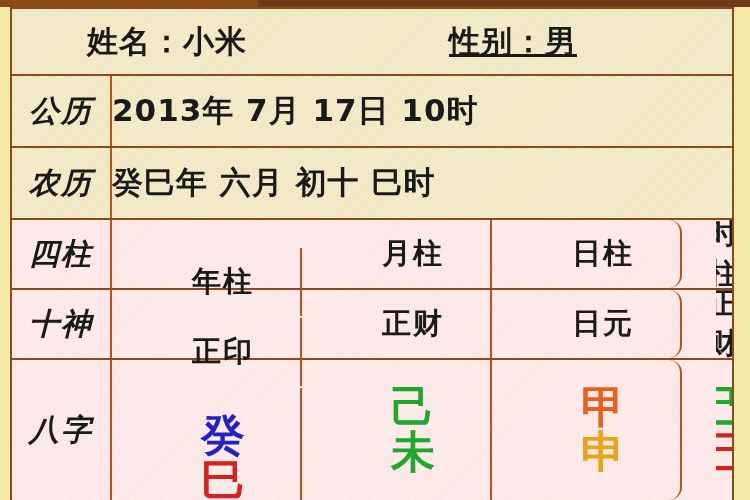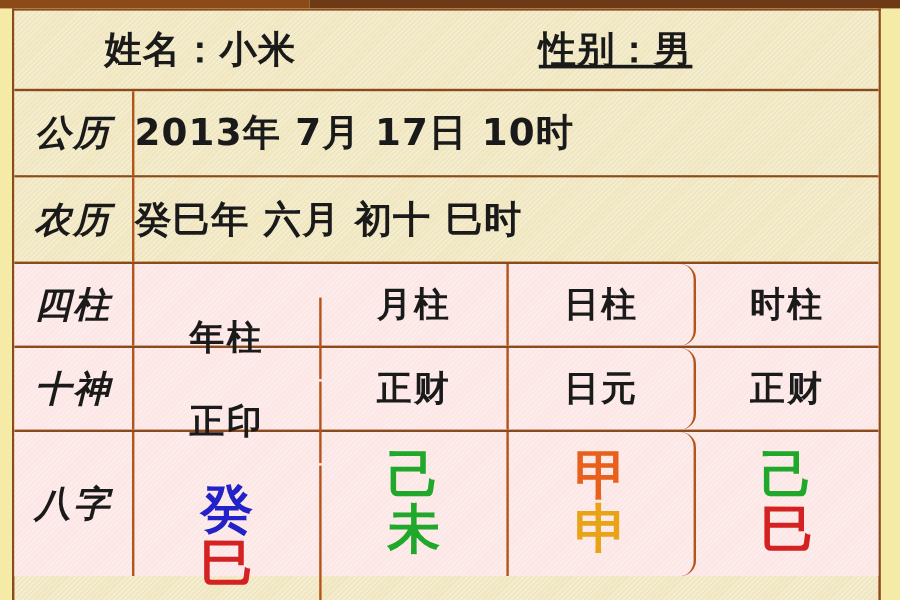--- a/index.html
+++ b/index.html
@@ -57,33 +57,34 @@
     box-sizing: border-box;
     border-bottom: 2px solid #8A4A1C;
     width: 100%;
   }
 
   .row-header   { height: 67px; }
   .row-solar    { height: 72px; }
   .row-lunar    { height: 72px; }
   .row-pillars  { height: 70px; }
   .row-tenggods { height: 70px; }
-  .row-bazi     { height: 120px; border-bottom: none; }
+  .row-bazi     { height: 140px; border-bottom: none; }
 
   
   .cream {
     background:
       repeating-linear-gradient(135deg, rgba(255,255,255,0.30) 0px, rgba(255,255,255,0.30) 1px, rgba(0,0,0,0.0) 1px, rgba(0,0,0,0.0) 3px),
       #F0E7C1;
   }
   
   .pink {
     background:
       repeating-linear-gradient(135deg, rgba(255,255,255,0.30) 0px, rgba(255,255,255,0.30) 1px, rgba(0,0,0,0.0) 1px, rgba(0,0,0,0.0) 3px),
       #FCE6E6;
+    gap: 34px;
   }
 
   .cell {
     display: flex;
     align-items: center;
     justify-content: center;
     box-sizing: border-box;
     height: 100%;
     overflow: hidden;
   }

